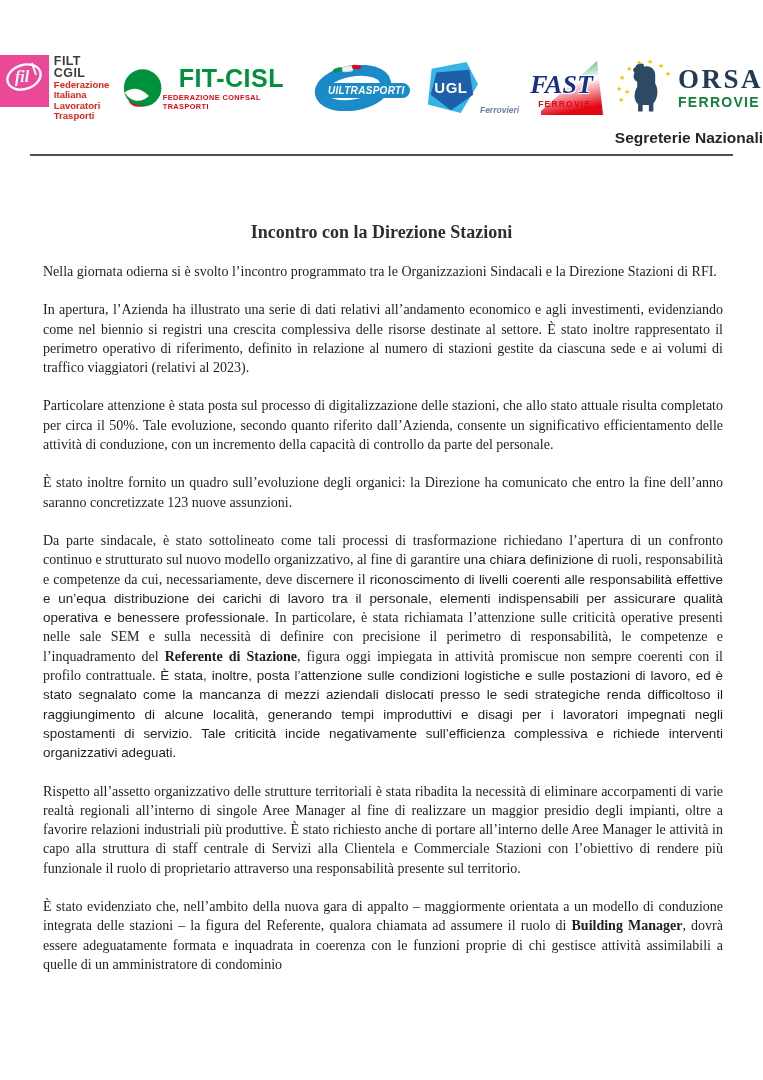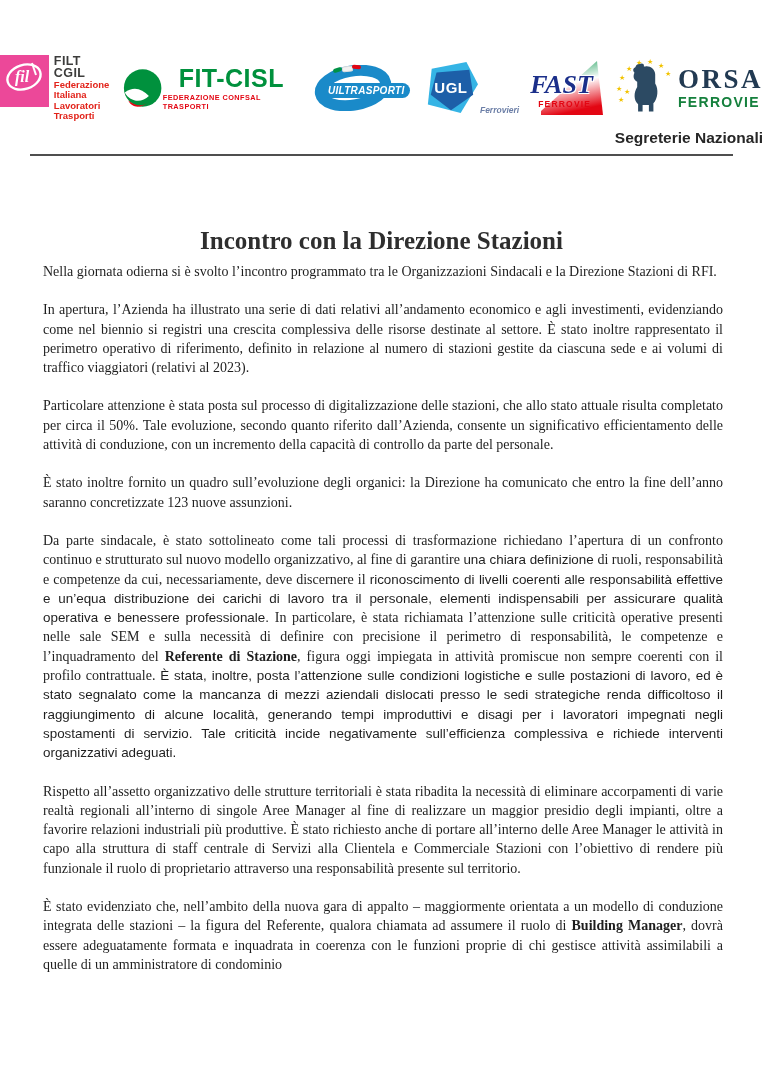--- a/index.html
+++ b/index.html
@@ -64,21 +64,21 @@
   .orsa-sub{font-family:"Liberation Sans",sans-serif;font-weight:bold;font-size:14px;
             color:#15803d;letter-spacing:1.3px;margin-top:1px;}
 
   
   .subtitle{position:absolute;top:129px;left:0;right:0;text-align:right;
             font-family:"Liberation Sans",sans-serif;font-weight:bold;font-size:15.5px;color:#262626;}
   .rule{position:absolute;top:154px;left:30px;right:30px;border-top:2px solid #4f4f4f;height:0;}
 
   
   .doc-title{position:absolute;top:210px;left:0;right:0;text-align:center;
-             font-family:"Liberation Serif",serif;font-weight:bold;font-size:25px;color:#2e2e2e;}
+             font-family:"Liberation Serif",serif;font-weight:bold;font-size:18px;color:#2e2e2e;}
 
   
   .doc-body{position:absolute;top:262px;left:43px;width:680px;font-size:14px;
             line-height:19.3px;text-align:justify;color:#1e1e1e;}
   .para{margin:0 0 19px 0;}
   .sans{font-family:"Liberation Sans",sans-serif;font-size:13.4px;}
   .bold{font-weight:bold;}
 </style>
 </head>
 <body>

